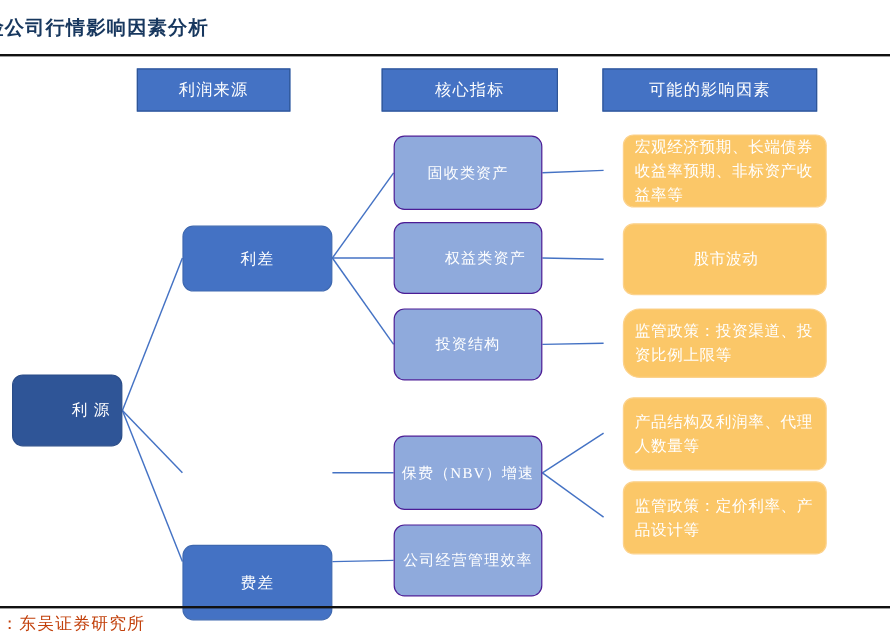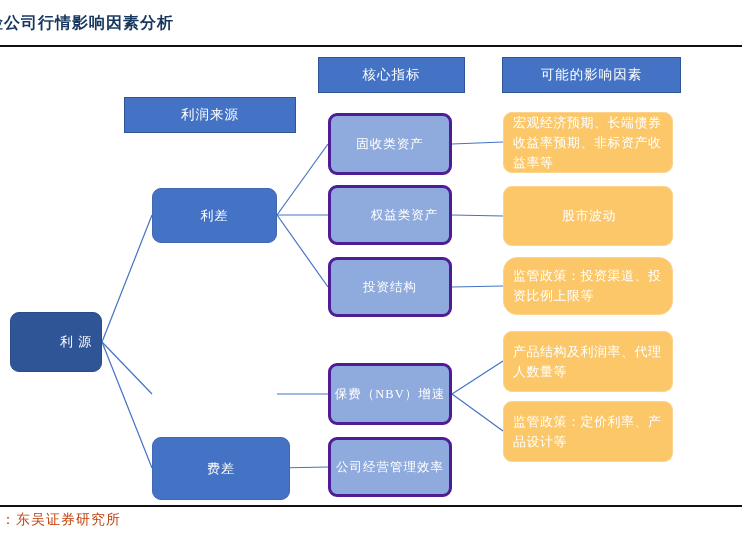--- a/index.html
+++ b/index.html
@@ -23,25 +23,25 @@
     color:#fff;font-size:13px;box-sizing:border-box;text-align:center;
     letter-spacing:1px;
   }
   .hdr{
     background:var(--blue,#4472C4);border:1px solid var(--dark-blue,#2F5597);
     height:36px;top:57px;font-size:13.5px;
   }
   .round{border-radius:9px;}
   .blue{background:var(--blue,#4472C4);border:1px solid #3E68B0;}
   .darkblue{background:var(--dark-blue,#2F5597);border:1px solid #2A4C88;padding-left:40px;}
-  .lblue{background:var(--light-blue,#8FAADC);border:3px solid #4c1d95;font-size:12.5px;white-space:nowrap;}
+  .lblue{background:var(--light-blue,#8FAADC);border:1px solid #4c1d95;font-size:12.5px;white-space:nowrap;}
   .orange{
     background:var(--orange,#FBC768);border:1px solid #FCD28C;
     font-size:13px;line-height:20px;justify-content:flex-start;
-    text-align:left;padding:2px 7px 2px 9px;word-break:break-all;letter-spacing:0.5px;
+    text-align:left;padding:2px 7px 2px 9px;word-break:break-all;letter-spacing:0.5px;margin-left:16px;
   }
   .orange.center{justify-content:center;text-align:center;word-break:keep-all;}
   svg.wires{position:absolute;left:0;top:0;pointer-events:none;}
   svg.wires line{stroke:var(--blue,#4472C4);stroke-width:1.2;}
 </style>
 </head>
 <body>
 
 <div id="canvas">
 
@@ -57,28 +57,28 @@
     <line x1="277" y1="215" x2="328" y2="287"></line>
     <line x1="277" y1="394" x2="328" y2="394"></line>
     <line x1="277" y1="468" x2="328" y2="467"></line>
     <line x1="452" y1="144" x2="503" y2="142"></line>
     <line x1="452" y1="215" x2="503" y2="216"></line>
     <line x1="452" y1="287" x2="503" y2="286"></line>
     <line x1="452" y1="394" x2="503" y2="361"></line>
     <line x1="452" y1="394" x2="503" y2="431"></line>
   </svg>
 
-  <div class="box hdr" style="left:124px;width:172px;margin-top:40px;">利润来源</div>
+  <div class="box hdr" style="left:114px;width:128px;">利润来源</div>
   <div class="box hdr" style="left:318px;width:147px;">核心指标</div>
   <div class="box hdr" style="left:502px;width:179px;">可能的影响因素</div>
 
   <div class="box round darkblue" style="left:10px;top:312px;width:92px;height:60px;">利 源</div>
 
   <div class="box round blue" style="left:152px;top:188px;width:125px;height:55px;">利差</div>
-  <div class="box round blue" style="left:152px;top:437px;width:138px;height:63px;">费差</div>
+  <div class="box round blue" style="left:152px;top:454px;width:125px;height:63px;">费差</div>
 
   <div class="box round lblue" style="left:328px;top:113px;width:124px;height:62px;">固收类资产</div>
   <div class="box round lblue" style="left:328px;top:185px;width:124px;height:60px;padding-left:29px;">权益类资产</div>
   <div class="box round lblue" style="left:328px;top:257px;width:124px;height:60px;">投资结构</div>
   <div class="box round lblue" style="left:328px;top:363px;width:124px;height:62px;">保费（NBV）增速</div>
   <div class="box round lblue" style="left:328px;top:437px;width:124px;height:60px;">公司经营管理效率</div>
 
   <div class="box round orange" style="left:503px;top:112px;width:170px;height:61px;">宏观经济预期、长端债券收益率预期、非标资产收益率等</div>
   <div class="box round orange center" style="left:503px;top:186px;width:170px;height:60px;">股市波动</div>
   <div class="box round orange" style="left:503px;top:257px;width:170px;height:58px;border-radius:14px;">监管政策：投资渠道、投资比例上限等</div>

